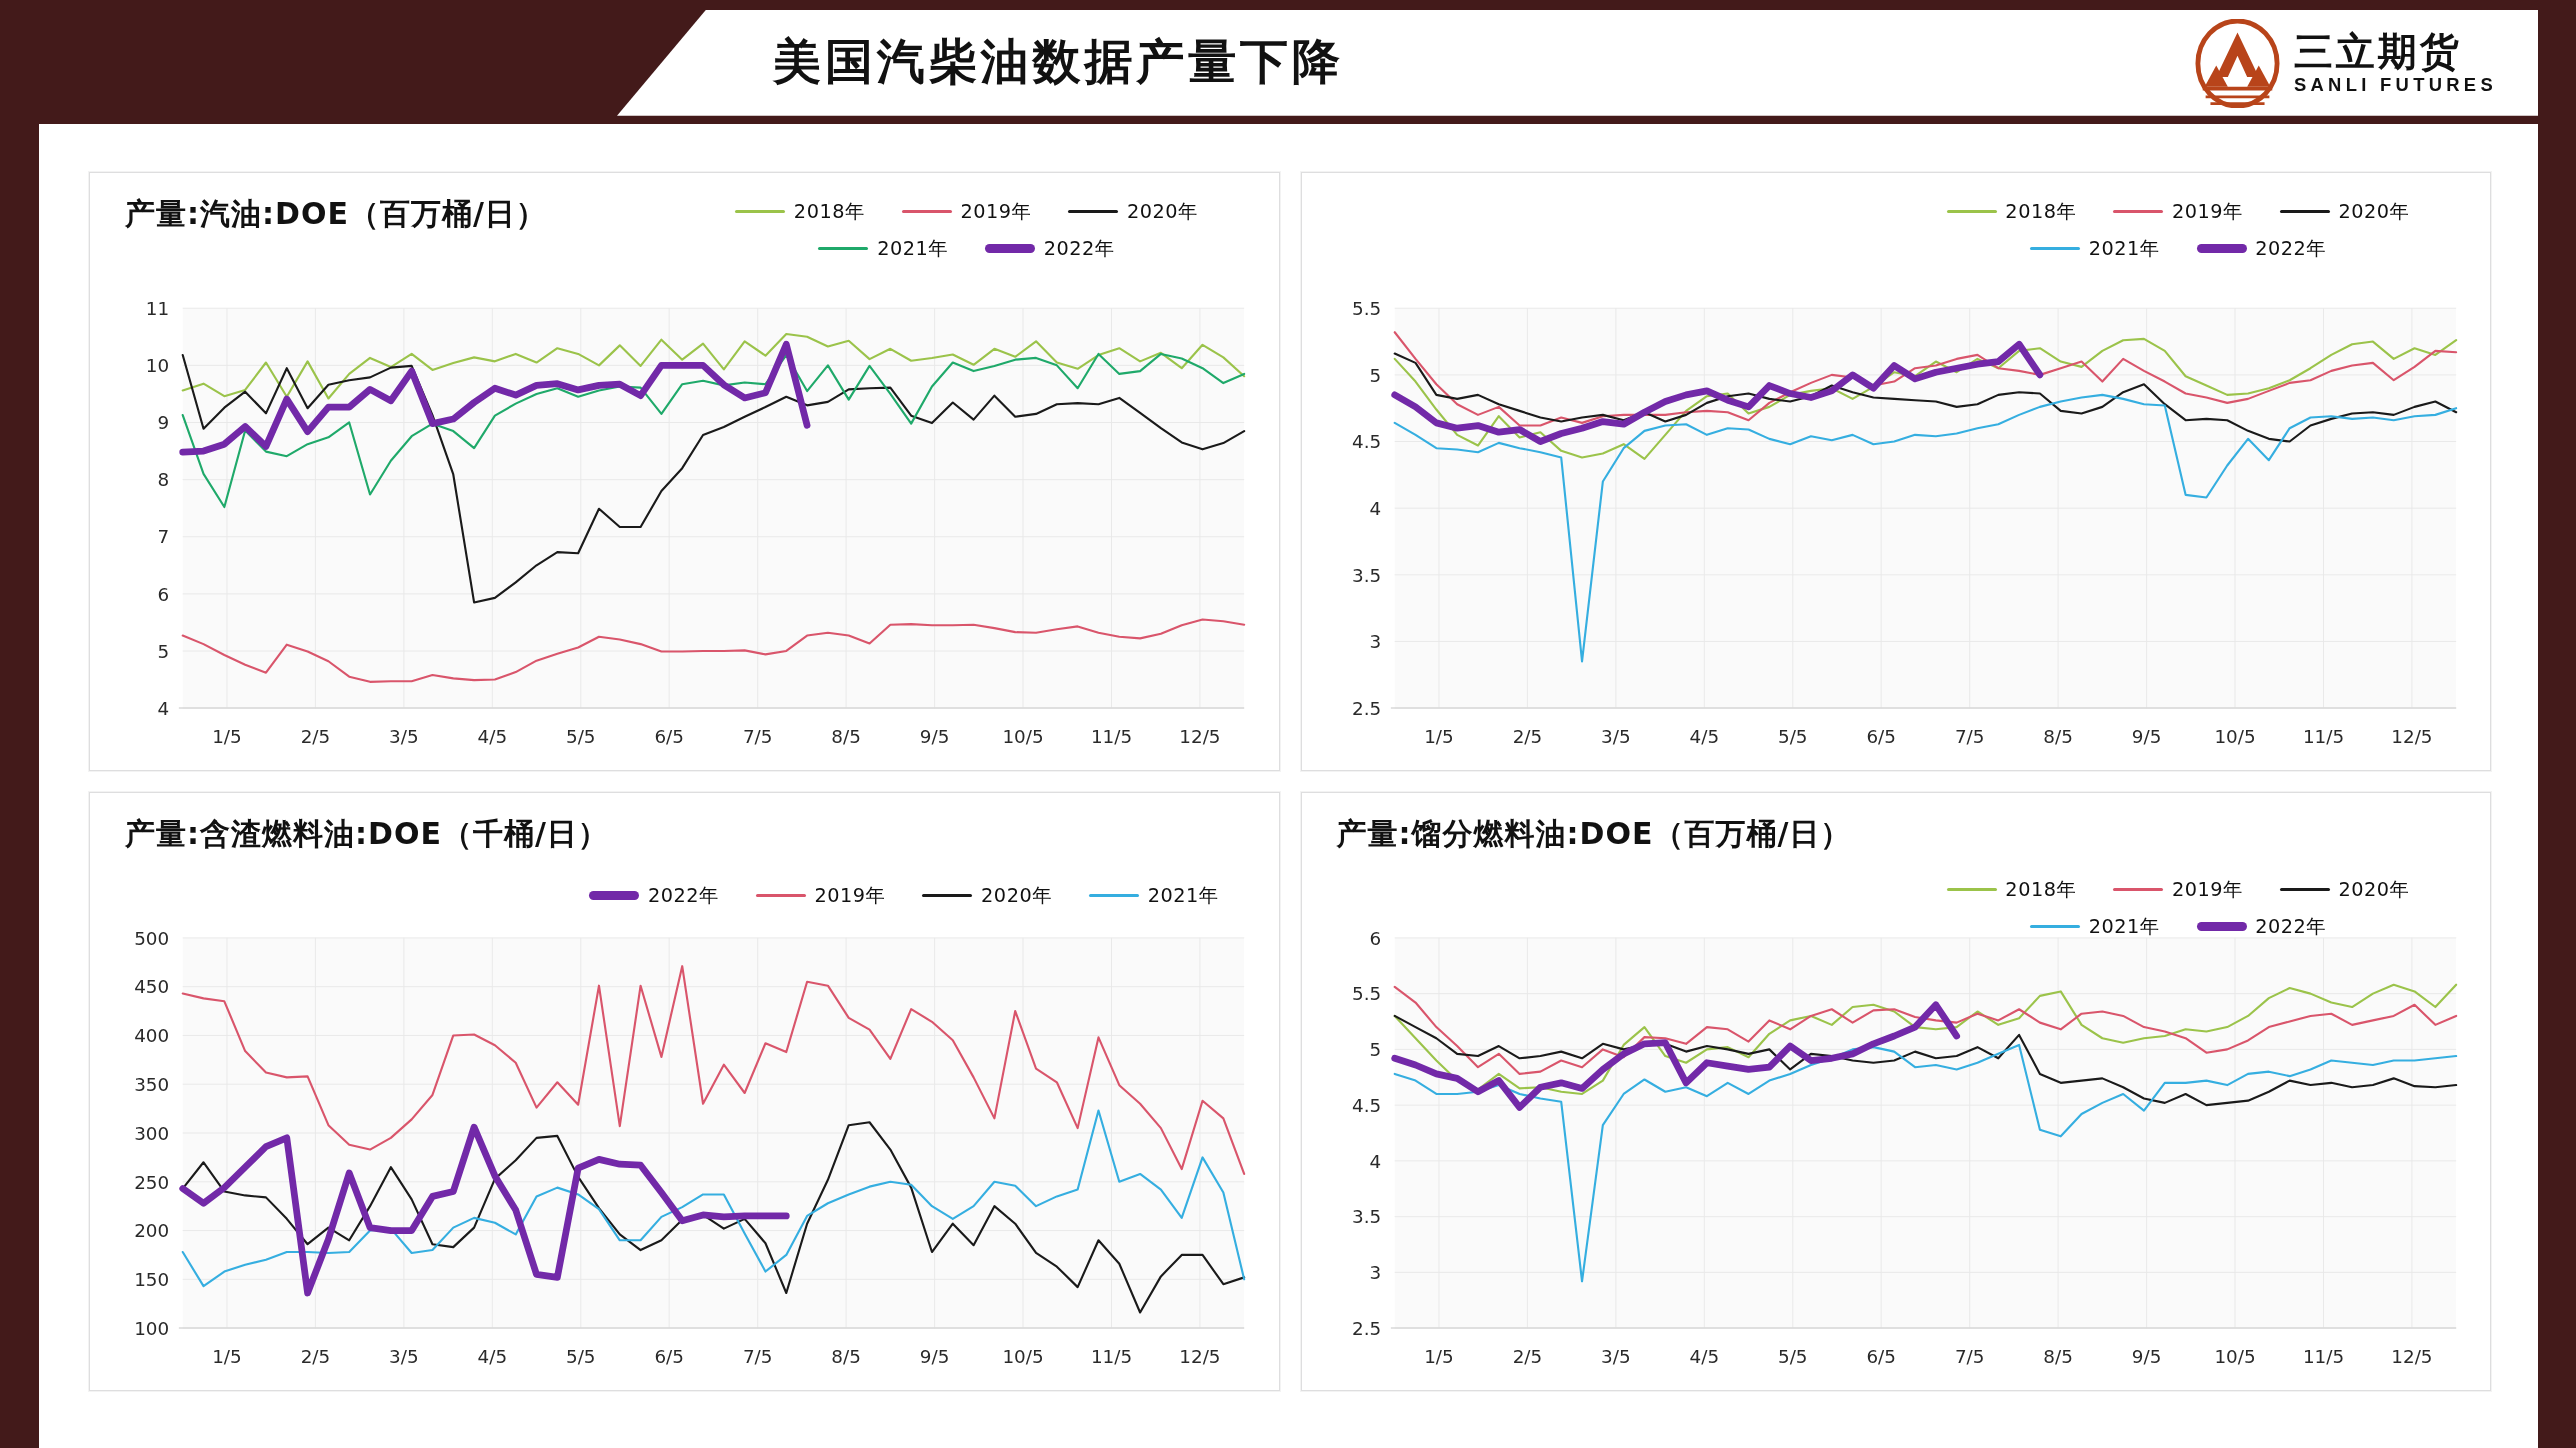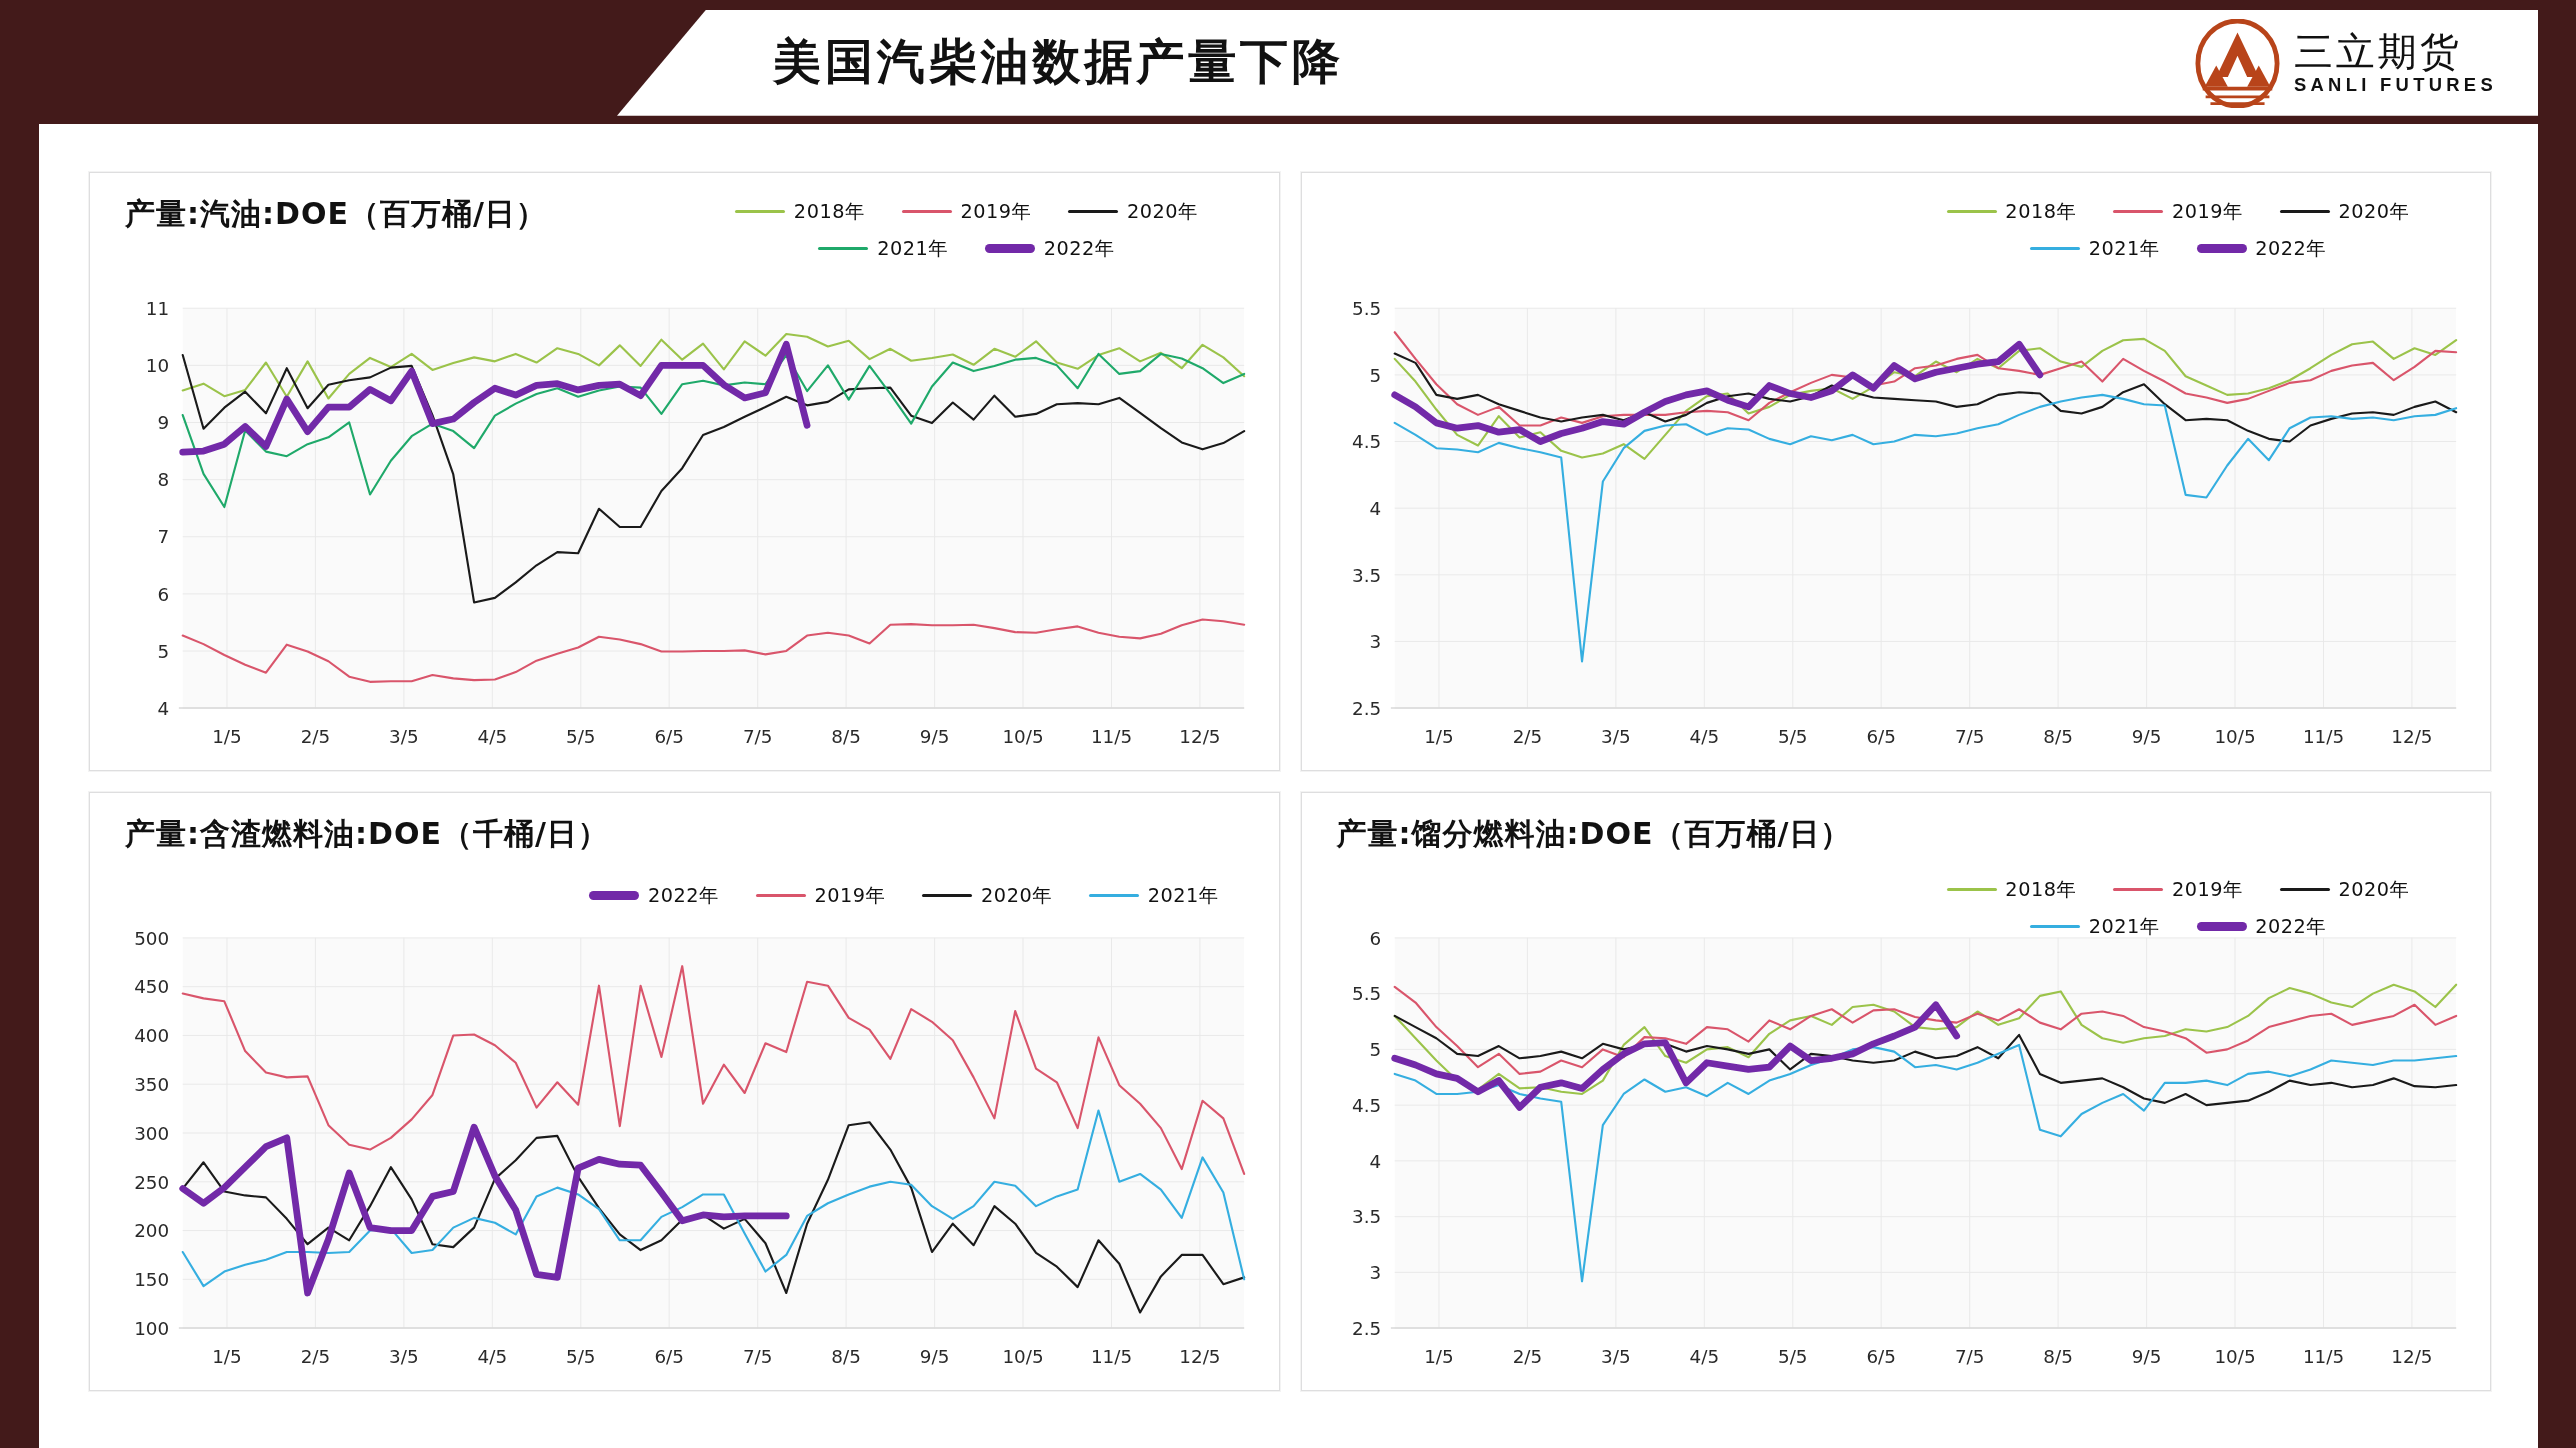--- a/index.html
+++ b/index.html
@@ -40,21 +40,21 @@
     letter-spacing:3.9px;white-space:nowrap;
     font-family:Liberation Sans, sans-serif;
   }
   .logo-wrap{
     position:absolute;right:41px;top:15.5px;height:95px;
     display:flex;align-items:center;gap:13.5px;
   }
   .logo-mark{width:85px;height:89px;flex:0 0 auto;}
   .logo-text{display:flex;flex-direction:column;justify-content:center;}
   .logo-cn{
-    font-size:39px;font-weight:normal;color:#111;letter-spacing:2.9px;line-height:42px;
+    font-size:39px;font-weight:bold;color:#111;letter-spacing:2.9px;line-height:42px;
     font-family:"DejaVu Sans","Liberation Sans",sans-serif;
   }
   .logo-en{
     font-size:18.4px;font-weight:bold;color:#111;letter-spacing:4.3px;line-height:23px;
     font-family:"Liberation Sans",sans-serif;
   }
   
   .body-area{
     position:absolute;left:0;top:124px;width:2499px;height:1325px;background:#fff;
   }

